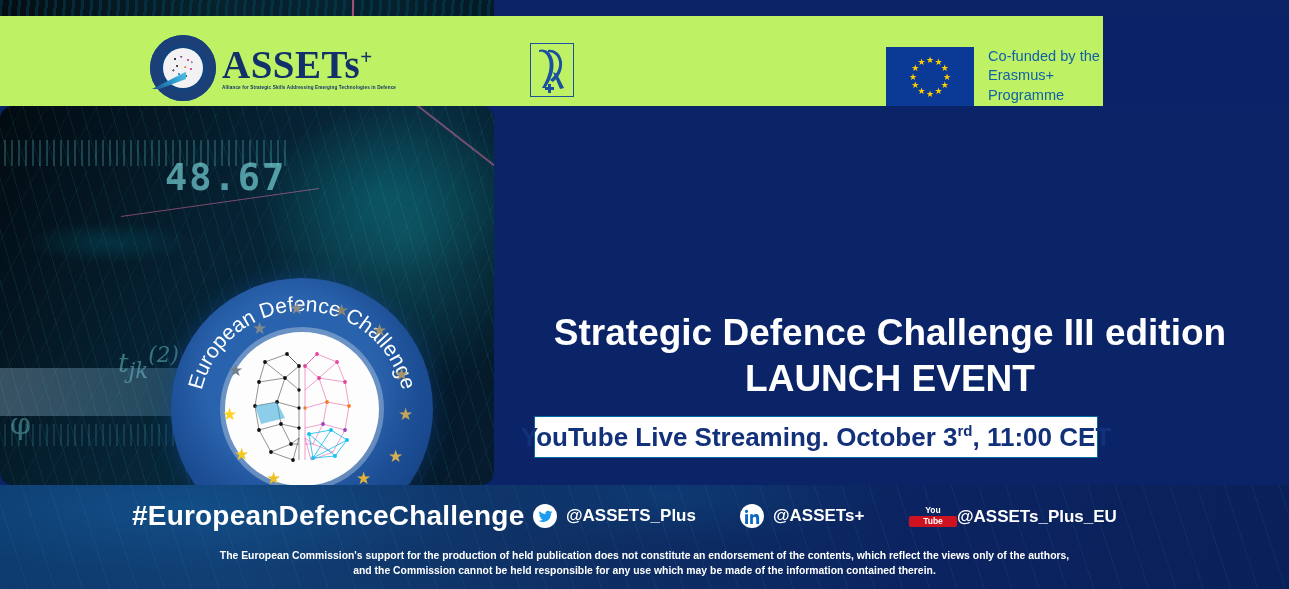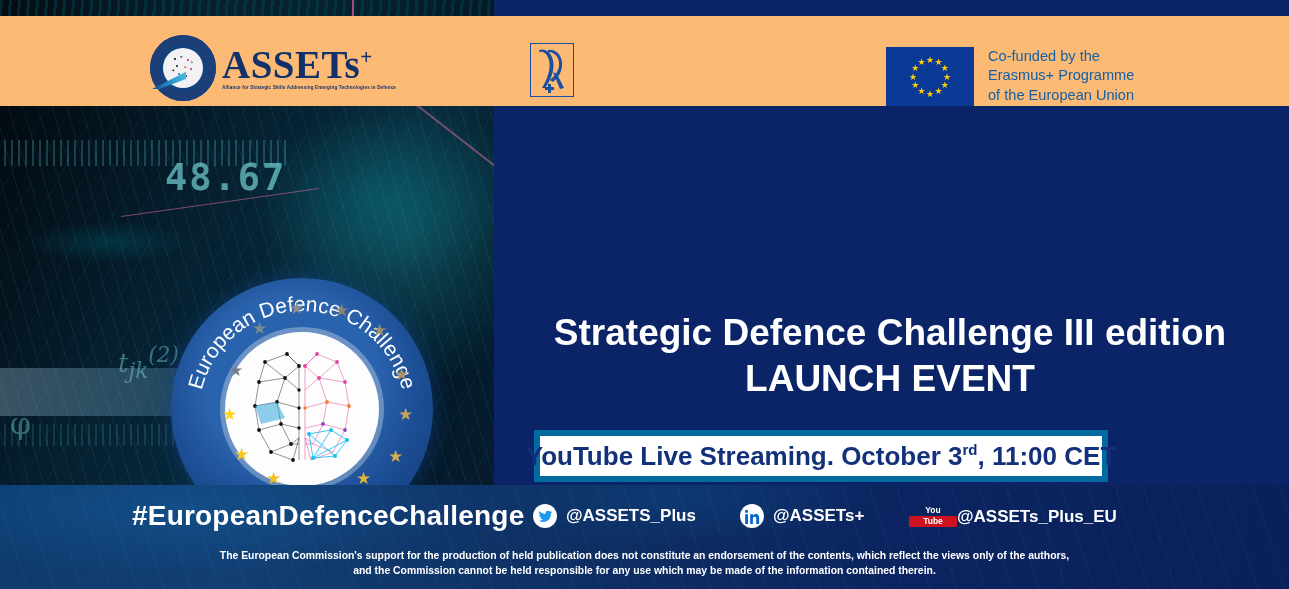--- a/index.html
+++ b/index.html
@@ -9,21 +9,21 @@
   
   .top-strip{position:absolute;left:0;top:0;width:1289px;height:16px;}
   .top-strip .dark{position:absolute;left:0;top:0;width:494px;height:16px;
     background:
       repeating-linear-gradient(95deg, rgba(0,70,90,.45) 0 3px, rgba(0,0,0,0) 3px 9px),
       linear-gradient(90deg,#050c12 0%,#07212c 40%,#06222f 70%,#041a26 100%);}
   .top-strip .navy{position:absolute;left:494px;top:0;width:795px;height:16px;background:#0b2468;}
   .top-strip .pinkline{position:absolute;left:352px;top:0;width:2px;height:16px;background:rgba(215,90,140,.75);}
 
   
-  .header{position:absolute;left:0;top:16px;width:1289px;height:90px;background:#fdba74;
+  .header{position:absolute;left:0;top:16px;width:1103px;height:90px;background:#bef264;
           display:flex;align-items:center;}
   .logo-assets{position:absolute;left:150px;top:18px;width:225px;height:68px;display:flex;align-items:center;}
   .assets-mark{position:relative;width:66px;height:66px;flex:0 0 66px;}
   .assets-mark .ring{position:absolute;inset:0;border-radius:50%;
      background:radial-gradient(circle at 50% 50%, #1b4f8c 0 38%, #13427c 38% 52%, #1d3f77 52% 74%, #1a3e7a 74% 100%);
      box-shadow:inset 0 0 0 2px #16407d;}
   .assets-mark .inner{position:absolute;left:13px;top:13px;width:40px;height:40px;border-radius:50%;
      background:#f2f2f4;overflow:hidden;}
   .assets-mark .wedge{position:absolute;left:2px;top:30px;width:34px;height:24px;
      background:linear-gradient(70deg,#1a4f8f 0%,#2f9fd0 60%,#55c4e8 100%);
@@ -55,21 +55,21 @@
   .logo-eu{position:absolute;left:886px;top:31px;display:flex;align-items:flex-start;gap:14px;}
   .eu-flag{width:88px;height:59px;background:#0a3a96;position:relative;flex:0 0 88px;}
   .eu-text{color:#1160a8;font-size:14.6px;line-height:1.33;}
 
   
   .body-wrap{position:absolute;left:0;top:106px;width:1289px;height:379px;}
   .left-bg{position:absolute;left:0;top:0;width:494px;height:379px;overflow:hidden;
     background:
       radial-gradient(ellipse 120px 30px at 22% 36%, rgba(0,150,170,.20), transparent 70%),
       radial-gradient(ellipse 200px 120px at 78% 24%, rgba(0,180,190,.17), transparent 70%),
-      linear-gradient(120deg,#020a10 0%,#062030 38%,#07293b 60%,#041a2a 85%,#071b2e 100%);}
+      linear-gradient(120deg,#020a10 0%,#062030 38%,#07293b 60%,#041a2a 85%,#071b2e 100%); border-radius: 13px;}
   .left-bg .streaks{position:absolute;inset:0;
     background:
       repeating-linear-gradient(74deg, rgba(60,200,210,.09) 0 1px, rgba(0,0,0,0) 1px 14px),
       repeating-linear-gradient(-62deg, rgba(40,180,200,.06) 0 1px, rgba(0,0,0,0) 1px 22px);}
   .left-bg .scan{position:absolute;left:-10px;top:34px;width:300px;height:26px;
       background:repeating-linear-gradient(90deg, rgba(90,210,220,.33) 0 2px, transparent 2px 7px);opacity:.75;}
   .left-bg .scan2{position:absolute;left:-10px;top:318px;width:300px;height:22px;
       background:repeating-linear-gradient(90deg, rgba(90,210,220,.25) 0 2px, transparent 2px 7px);opacity:.6;}
   .left-bg .num{position:absolute;left:165px;top:50px;font-family:"DejaVu Sans Mono",monospace;font-size:37px;
       color:rgba(130,230,235,.62);letter-spacing:2px;font-weight:700;}
@@ -104,22 +104,22 @@
   .edition{position:absolute;left:157px;top:418px;width:290px;text-align:center;}
   .edition .e1{color:#ffffff;font-size:26px;font-weight:700;letter-spacing:2px;
       text-shadow:0 1px 3px rgba(0,0,0,.6);}
   .edition .e2{color:#ffffff;font-size:21px;font-weight:700;letter-spacing:1.2px;margin-top:2px;
       text-shadow:0 1px 3px rgba(0,0,0,.6);}
 
   
   .title{position:absolute;left:510px;top:204px;width:760px;color:#fff;font-size:37px;font-weight:700;
       line-height:1.24;text-align:center;}
   .title .l2{display:block;}
-  .ribbon{position:absolute;left:534px;top:324px;width:562px;height:40px;background:#ffffff;
-      border:6px solid #0369a1;display:flex;align-items:center;justify-content:center;}
+  .ribbon{position:absolute;left:534px;top:310px;width:562px;height:40px;background:#ffffff;
+      border:1px solid #0369a1;display:flex;align-items:center;justify-content:center;}
   .ribbon span{color:#12317a;font-size:26px;font-weight:700;white-space:nowrap;}
   .ribbon span sup{font-size:15px;}
   .joinus{position:absolute;left:510px;top:385px;width:760px;text-align:center;color:#fff;
       font-size:38px;font-weight:700;}
   .weburl{position:absolute;left:0;top:449px;width:1226px;text-align:right;color:#fff;font-size:19.5px;font-weight:700;}
 
   
   .footer{position:absolute;left:0;top:485px;width:1289px;height:104px;overflow:hidden;
      background:
        radial-gradient(ellipse 420px 90px at 14% 22%, rgba(20,90,150,.55), transparent 72%),

